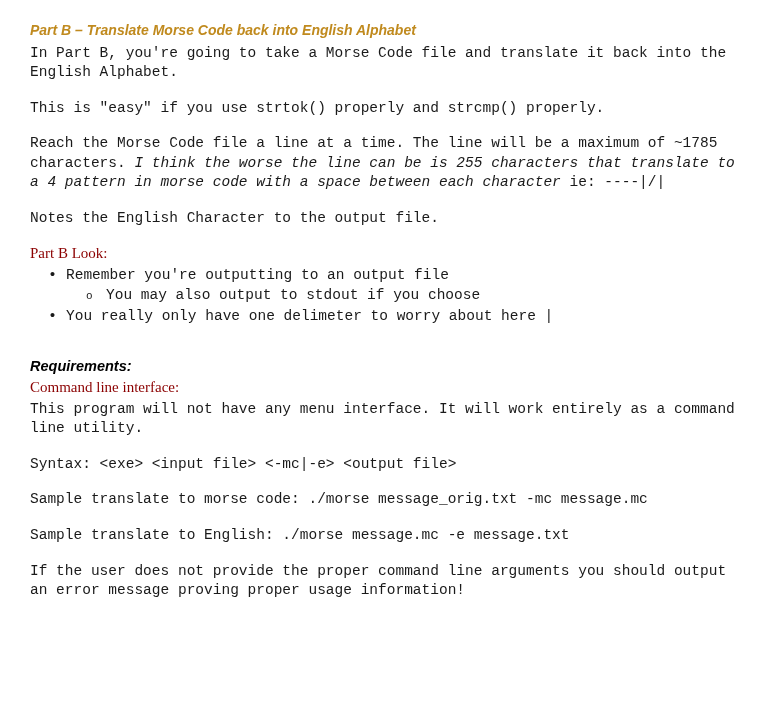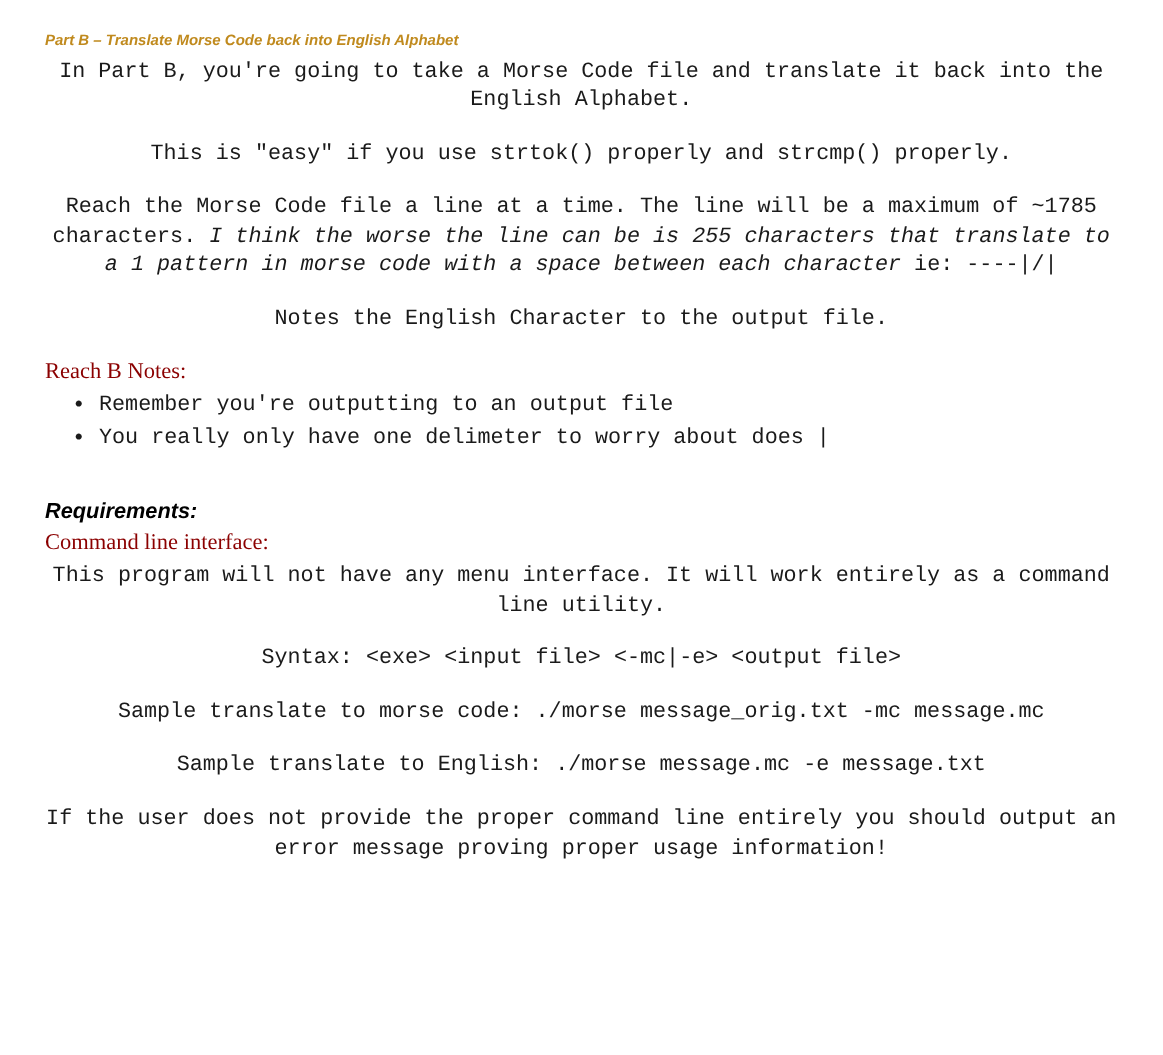--- a/index.html
+++ b/index.html
@@ -20,40 +20,39 @@
     .mono {
       font-family: 'Courier New', Courier, monospace;
       font-size: 14.5px;
       line-height: 1.35;
     }
     .heading-gold {
       color: #c08a1e;
       font-weight: bold;
       font-style: italic;
       font-family: Verdana, Geneva, sans-serif;
-      font-size: 10px;
+      font-size: 14px;
       margin-bottom: 4px;
     }
     .heading-gold-req {
       color: #000000;
       font-weight: bold;
       font-style: italic;
       font-family: Verdana, Geneva, sans-serif;
       font-size: 14.5px;
       margin-bottom: 3px;
     }
     .subheading-red {
       color: #8b0000;
       font-family: Georgia, 'Times New Roman', serif;
       font-size: 15px;
       margin-bottom: 3px;
     }
     .para {
       margin-bottom: 16px;
-      text-align: center;
     }
     .para-tight {
       margin-bottom: 3px;
     }
     .italic {
       font-style: italic;
     }
     ul.bulleted {
       list-style: none;
       padding-left: 36px;
@@ -91,40 +90,43 @@
   </style>
 </head>
 <body>
 
 <div class="heading-gold">Part B – Translate Morse Code back into English Alphabet</div>
 
 <div class="mono para">In Part B, you're going to take a Morse Code file and translate it back into the English Alphabet.</div>
 
 <div class="mono para">This is "easy" if you use strtok() properly and strcmp() properly.</div>
 
-<div class="mono para"><span>Reach the Morse Code file a line at a time.  The line will be a maximum of ~1785 characters.  </span><span class="italic">I think the worse the line can be is 255 characters that translate to a 1 pattern in morse code with a space between each character</span><span> ie: ----|/|</span></div>
+<div class="mono para"><span>Reach the Morse Code file a line at a time.  The line will be a maximum of ~1785 characters.  </span><span class="italic">I think the worse the line can be is 255 characters that translate to a 4 pattern in morse code with a space between each character</span><span> ie: ----|/|</span></div>
 
 <div class="mono para">Notes the English Character to the output file.</div>
 
-<div class="subheading-red para-tight">Reach B Notes:</div>
+<div class="subheading-red para-tight">Part B Look:</div>
 
 <ul class="bulleted mono">
   <li>
     <span>Remember you're outputting to an output file</span>
+    <ul class="subbullet">
+      <li><span>You may also output to stdout if you choose</span></li>
+    </ul>
   </li>
   <li>
-    <span>You really only have one delimeter to worry about does |</span>
+    <span>You really only have one delimeter to worry about here |</span>
   </li>
 </ul>
 
 <div class="heading-gold-req section-gap">Requirements:</div>
 
 <div class="subheading-red para-tight">Command line interface:</div>
 
 <div class="mono para">This program will not have any menu interface.  It will work entirely as a command line utility.</div>
 
 <div class="mono para">Syntax: &lt;exe&gt; &lt;input file&gt; &lt;-mc|-e&gt; &lt;output file&gt;</div>
 
 <div class="mono para">Sample translate to morse code: ./morse message_orig.txt -mc message.mc</div>
 
 <div class="mono para">Sample translate to English: ./morse message.mc -e message.txt</div>
 
-<div class="mono para">If the user does not provide the proper command line entirely you should output an error message proving proper usage information!</div>
+<div class="mono para">If the user does not provide the proper command line arguments you should output an error message proving proper usage information!</div>
 
 </body></html>

